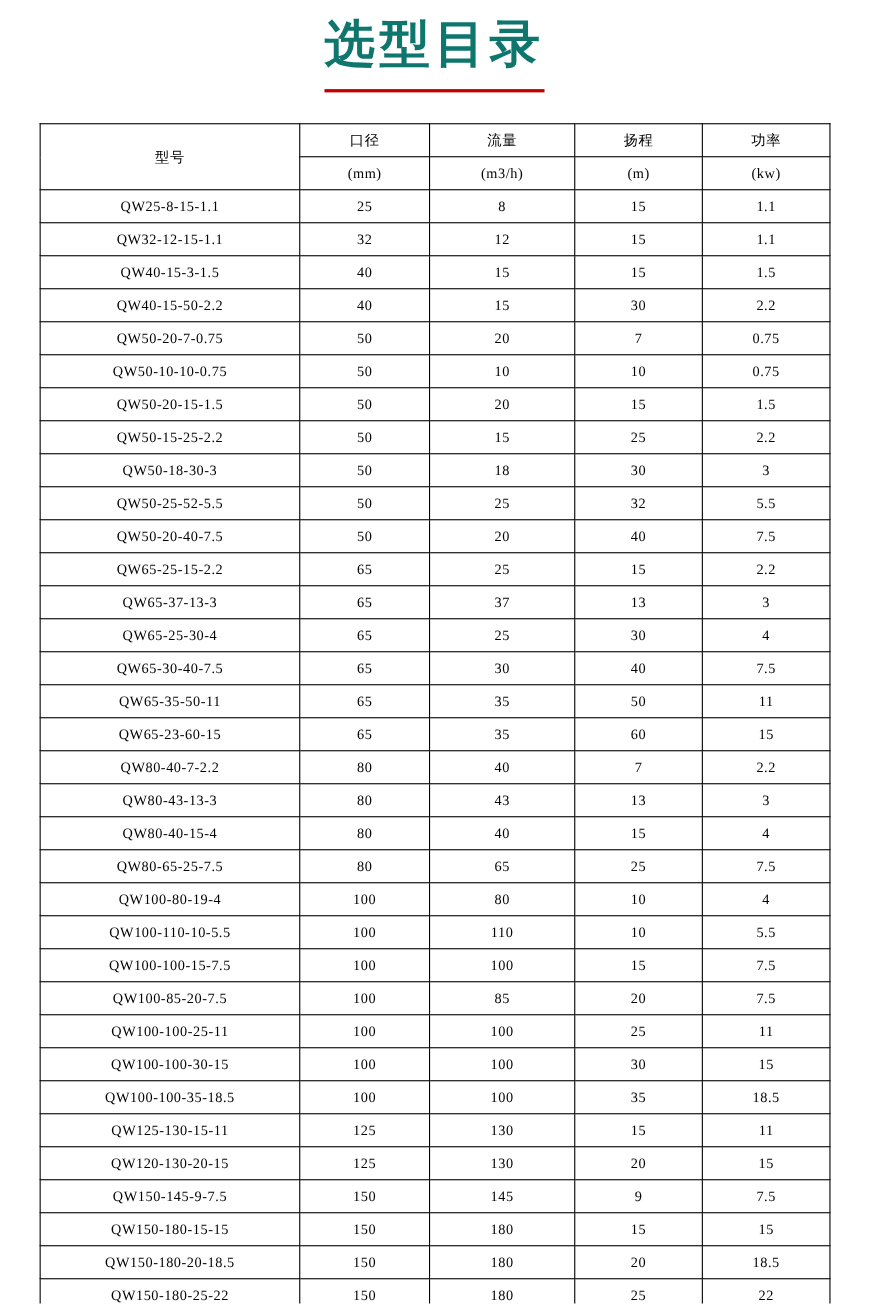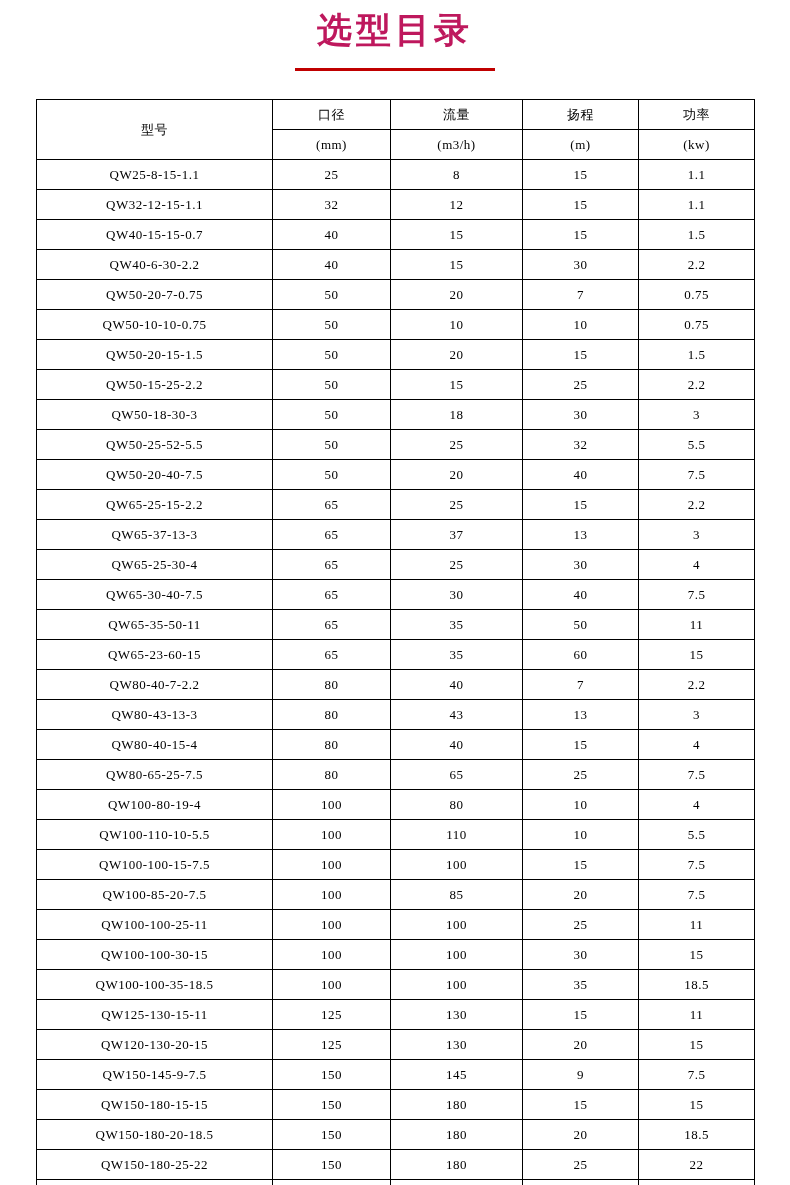--- a/index.html
+++ b/index.html
@@ -18,25 +18,25 @@
     position: relative;
     width: 790px;
     height: 1185px;
     box-sizing: border-box;
   }
   .title-block {
     text-align: center;
     padding-top: 12px;
   }
   .page-title {
-    font-family: Liberation Mono, monospace;
-    font-size: 35px;
+    font-family: Liberation Serif, serif;
+    font-size: 46px;
     font-weight: bold;
     letter-spacing: 4px;
-    color: #be185d;
+    color: #0f766e;
     line-height: 1.2;
   }
   .title-rule {
     width: 200px;
     height: 3px;
     background: #c00000;
     margin: 14px auto 0 auto;
   }
   .table-wrap {
     margin: 28px 36px 0 36px;
@@ -132,28 +132,28 @@
             <td>1.1</td>
           </tr>
           <tr>
             <td class="model-cell">QW32-12-15-1.1</td>
             <td>32</td>
             <td>12</td>
             <td>15</td>
             <td>1.1</td>
           </tr>
           <tr>
-            <td class="model-cell">QW40-15-15-0.7</td>
+            <td class="model-cell">QW40-15-3-1.5</td>
             <td>40</td>
             <td>15</td>
             <td>15</td>
             <td>1.5</td>
           </tr>
           <tr>
-            <td class="model-cell">QW40-6-30-2.2</td>
+            <td class="model-cell">QW40-15-50-2.2</td>
             <td>40</td>
             <td>15</td>
             <td>30</td>
             <td>2.2</td>
           </tr>
           <tr>
             <td class="model-cell">QW50-20-7-0.75</td>
             <td>50</td>
             <td>20</td>
             <td>7</td>

